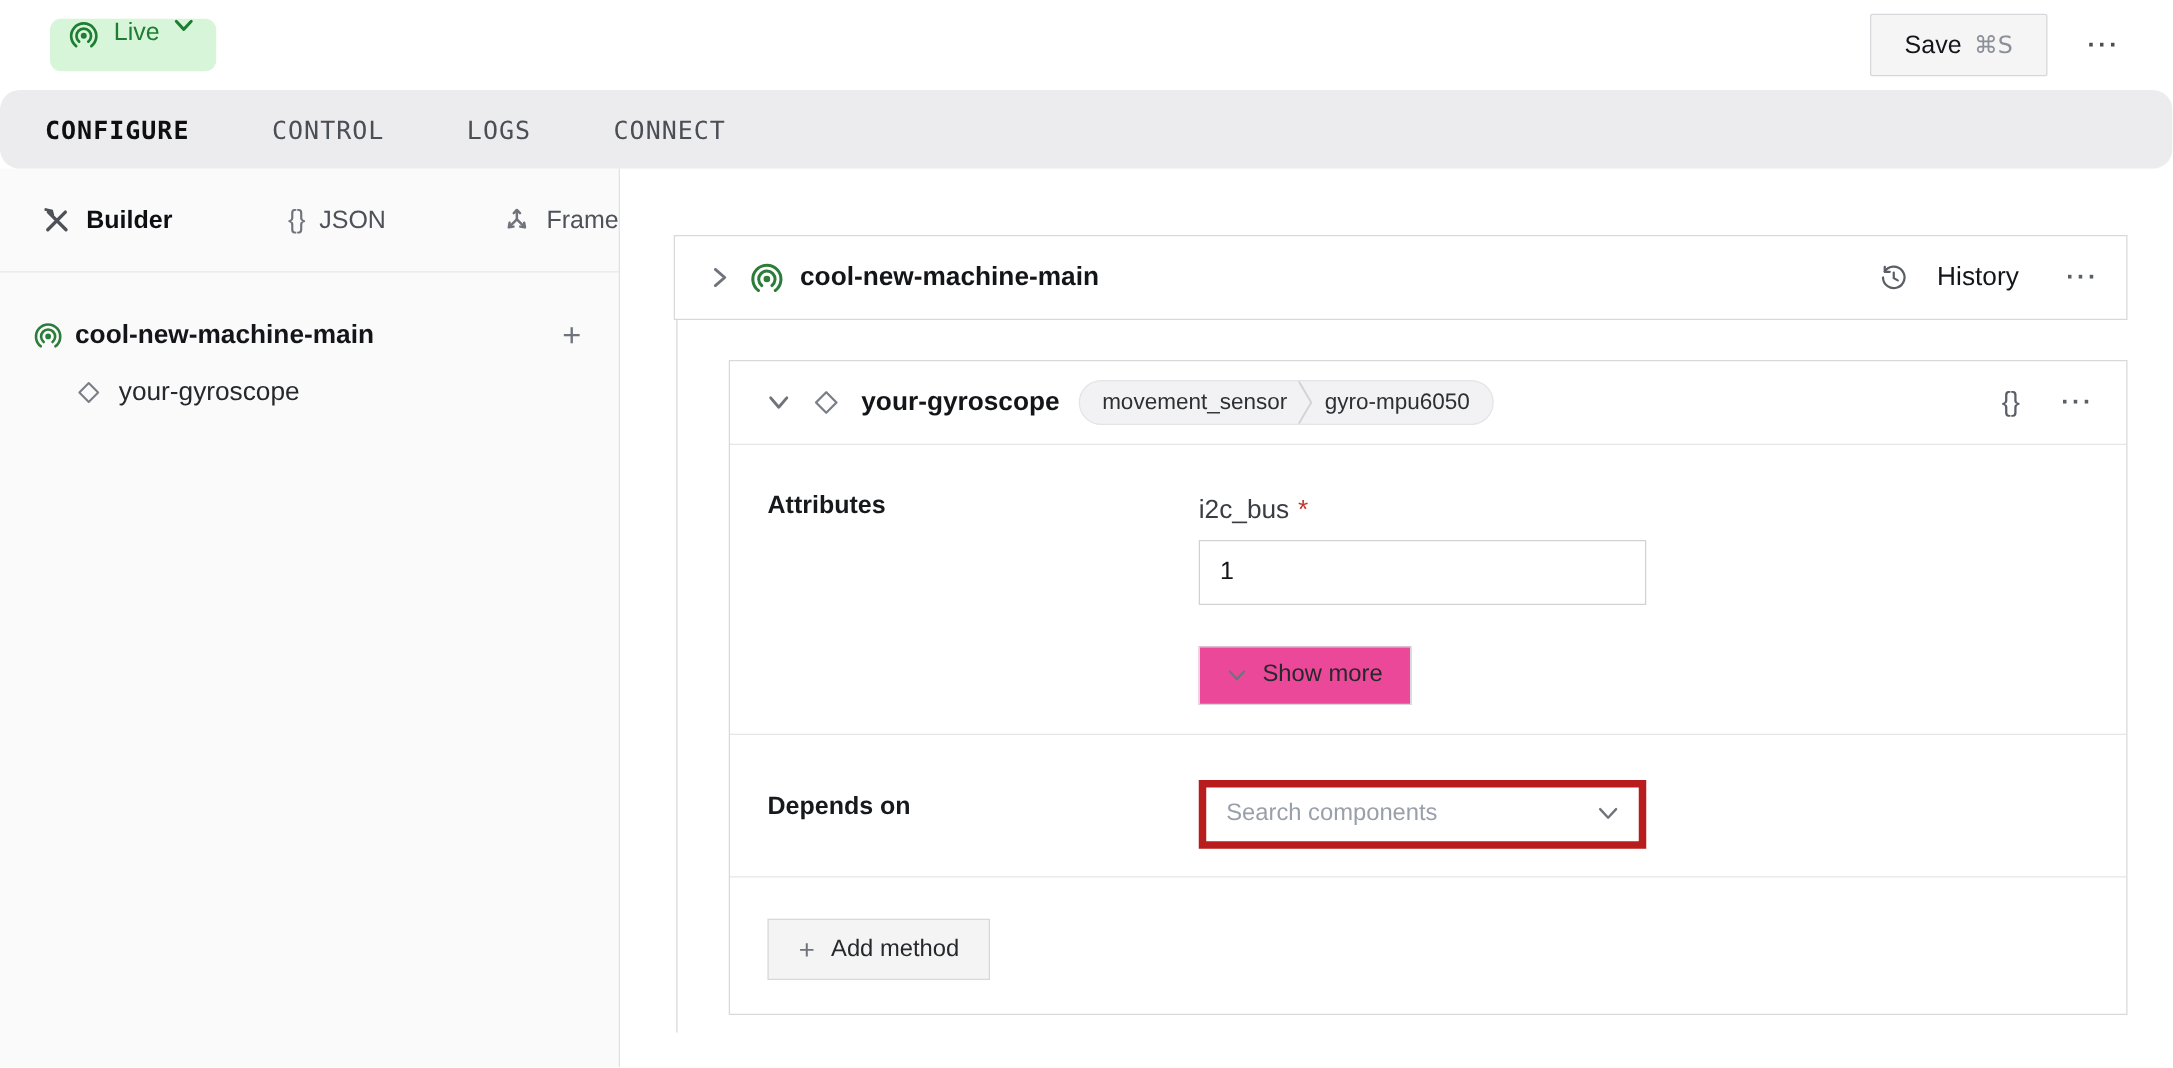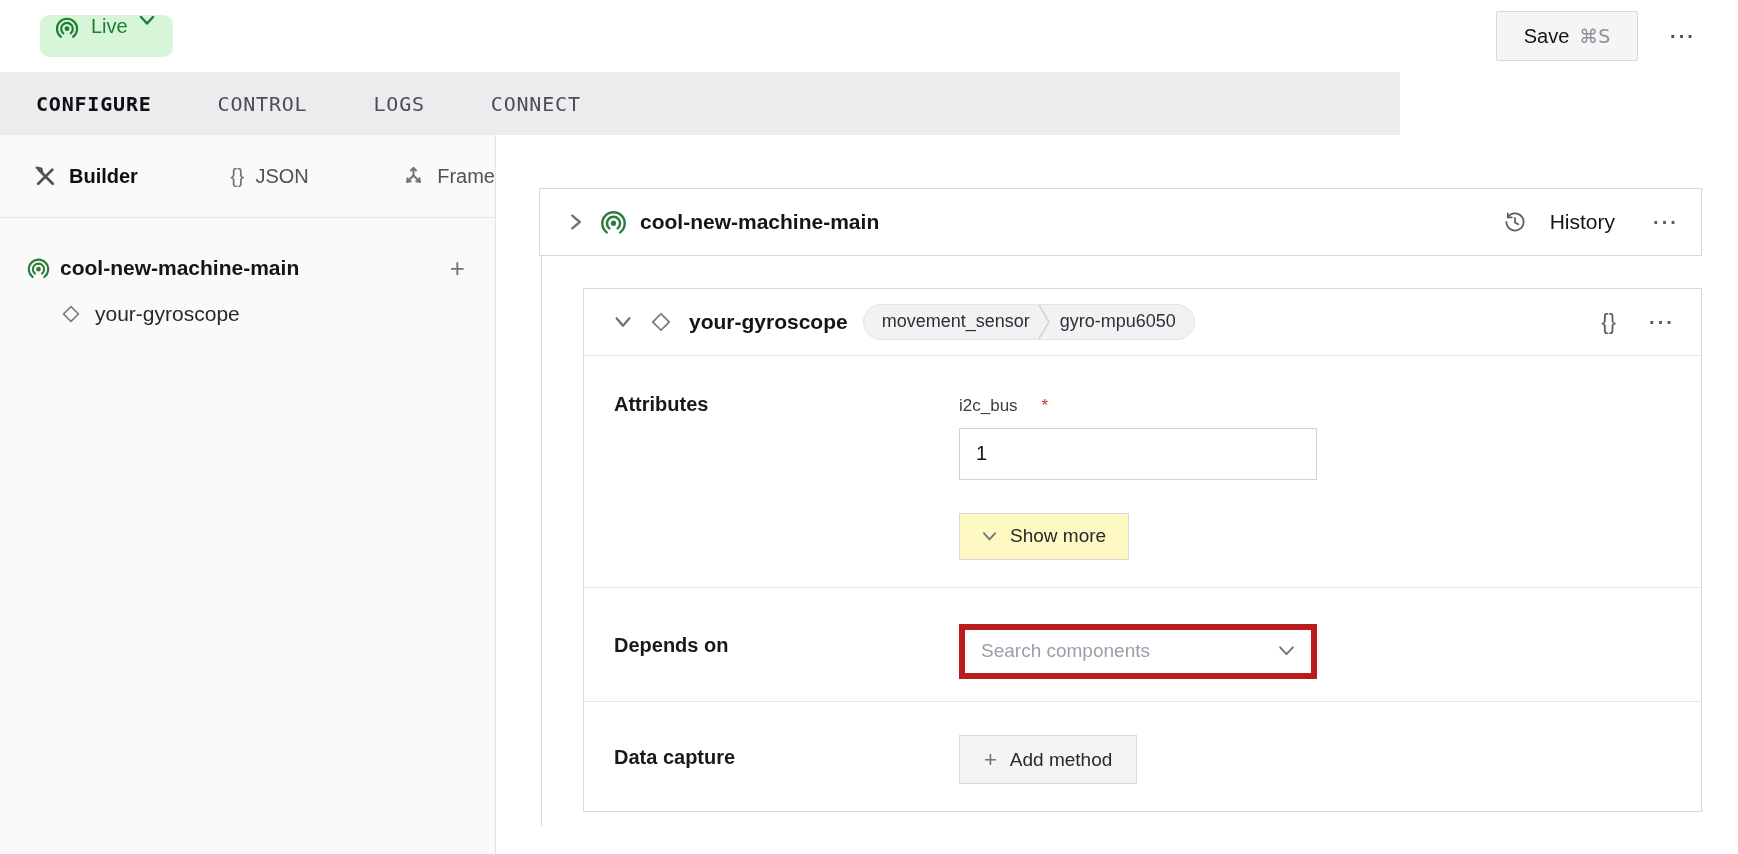--- a/index.html
+++ b/index.html
@@ -23,23 +23,23 @@
   .topbar-right { margin-left:auto; display:flex; align-items:center; margin-right:42px; }
   .save-btn { width:142px; height:50px; background:#F5F5F6; border:1px solid #D7D7DB;
     border-radius:2px; display:flex; align-items:center; justify-content:center; gap:10px; cursor:pointer; }
   .save-btn .save-label { font-size:20px; color:#131519; }
   .save-btn .shortcut { font-size:19px; color:#8B9098; font-family:"DejaVu Sans", sans-serif; }
   .dots { letter-spacing:2px; font-weight:700; color:#5A5F66; font-size:20px; line-height:1;
     cursor:pointer; user-select:none; }
   .topbar .dots { margin-left:32px; color:#4B4F55; }
 
   
-  .tabbar { position:absolute; left:0; top:72px; width:1400px; height:63px; background:#ECEBEE;
+  .tabbar { position:absolute; left:0; top:72px; width:1738px; height:63px; background:#ECEBEE;
     display:flex; align-items:center; padding-left:36px; gap:66px;
-    font-family:"DejaVu Sans Mono","Liberation Mono",monospace; font-size:20px; letter-spacing:0.8px; }
+    font-family:"DejaVu Sans Mono","Liberation Mono",monospace; font-size:20px; letter-spacing:0.8px;border-radius:16px; }
   .tab { color:#4A4E55; cursor:pointer; }
   .tab.active { color:#0d0f12; font-weight:700; }
 
   
   .page-body { position:absolute; left:0; top:135px; width:1738px; height:719px; display:flex; }
 
   
   .sidebar { width:496px; height:719px; background:#FAFAFB; border-right:1px solid #E2E2E6; }
   .modes { height:83px; border-bottom:1px solid #E7E7EA; display:flex; align-items:center;
     padding-left:33px;justify-content:space-between; }
@@ -81,26 +81,26 @@
   .chip .seg.last { padding:0 18px 0 8px; }
   .chip-sep { display:flex; align-items:center; height:36px; }
   .comp-header .right { margin-left:auto; display:flex; align-items:center; gap:33px; }
   .comp-header .braces-glyph { font-size:22px; color:#5A5F66; cursor:pointer; }
 
   .section { display:flex; padding-left:30px; }
   .section .sec-label { width:345px; font-weight:700; font-size:20px; color:#17191c; }
   .sec-attributes { height:233px; border-bottom:1px solid #E6E6E9; }
   .sec-attributes .sec-label { padding-top:37px; }
   .attr-col { padding-top:40px; }
-  .field-label-row { display:flex; gap:24px; font-size:17px; color:#3A3E44; }
+  .field-label-row { display:flex; gap:7px; font-size:21px; color:#3A3E44; }
   .req { color:#C4332B; }
   .attr-input { margin-top:12px; width:358px; height:52px; border:1px solid #D2D2D6; background:#fff;
     font-size:20px; color:#131519; padding:0 16px; font-family:"Liberation Sans",sans-serif; display:block; }
   .show-more { margin-top:33px; height:47px; display:inline-flex; align-items:center; gap:13px;
-    background:#fef9c3; border:1px solid #D8D8DC; padding:0 22px; cursor:pointer; }
+    background:#ec4899; border:1px solid #D8D8DC; padding:0 22px; cursor:pointer; }
   .show-more .smlabel { font-size:19px; color:#26282c; }
 
   .sec-depends { height:115px; border-bottom:1px solid #E6E6E9; }
   .sec-depends .sec-label { padding-top:46px; }
   .dep-col { padding-top:36px; }
   .select-box { position:relative; width:358px; height:55px; border:6px solid #b91c1c; background:#fff; }
   .select-box input { width:100%; height:100%; border:none; outline:none; background:transparent;
     font-size:19px; color:#3a3e44; padding:0 44px 0 16px; font-family:"Liberation Sans",sans-serif; }
   .select-box input::placeholder { color:#99A0A9; opacity:1; }
   .select-chevron { position:absolute; right:16px; top:50%; transform:translateY(-50%); display:flex; }
@@ -297,21 +297,20 @@
               <span class="select-chevron">
                 <svg width="17" height="12" viewBox="0 0 16 11">
                     <polyline points="2,2 8,8.5 14,2" fill="none" stroke="#6F747C" stroke-width="1.8" stroke-linecap="round" stroke-linejoin="round"></polyline>
                   </svg>
               </span>
             </div>
           </div>
         </div>
 
         <div class="section sec-data">
-          <div class="sec-label">Data capture</div>
           <div class="data-col">
             <div class="add-method">
               <span class="plus">+</span>
               <span class="amlabel">Add method</span>
             </div>
           </div>
         </div>
       </div>
     </div>
   </div>

